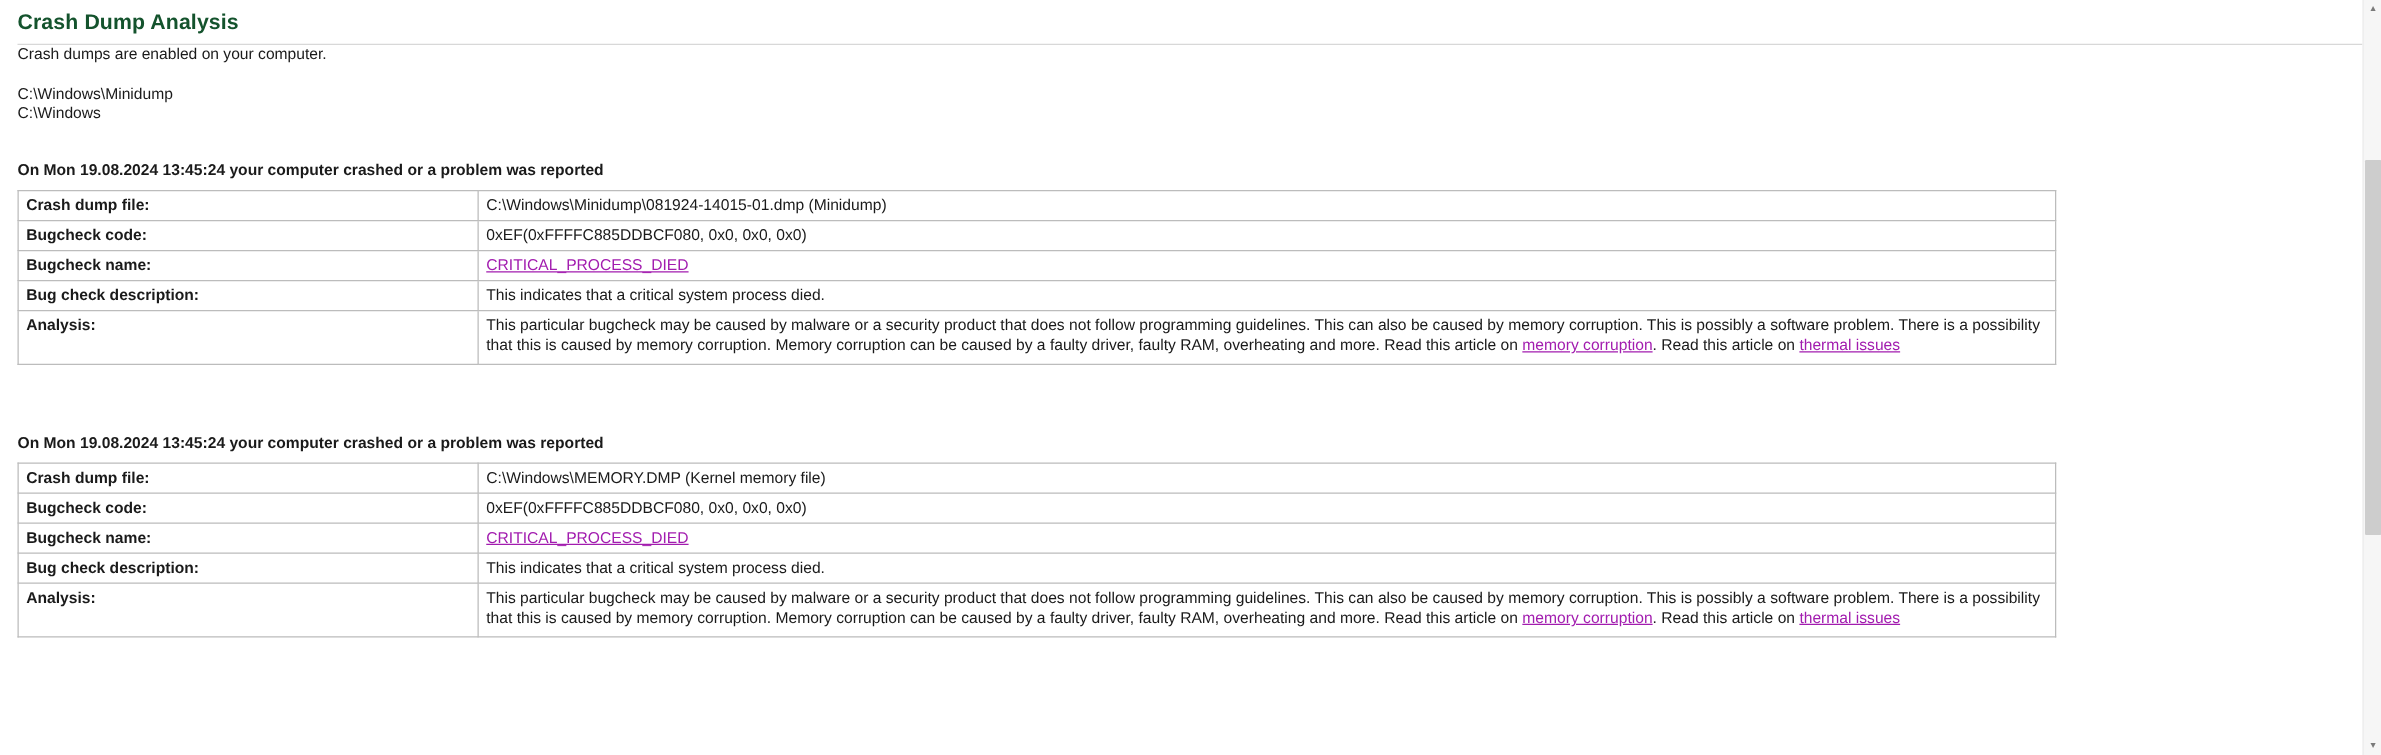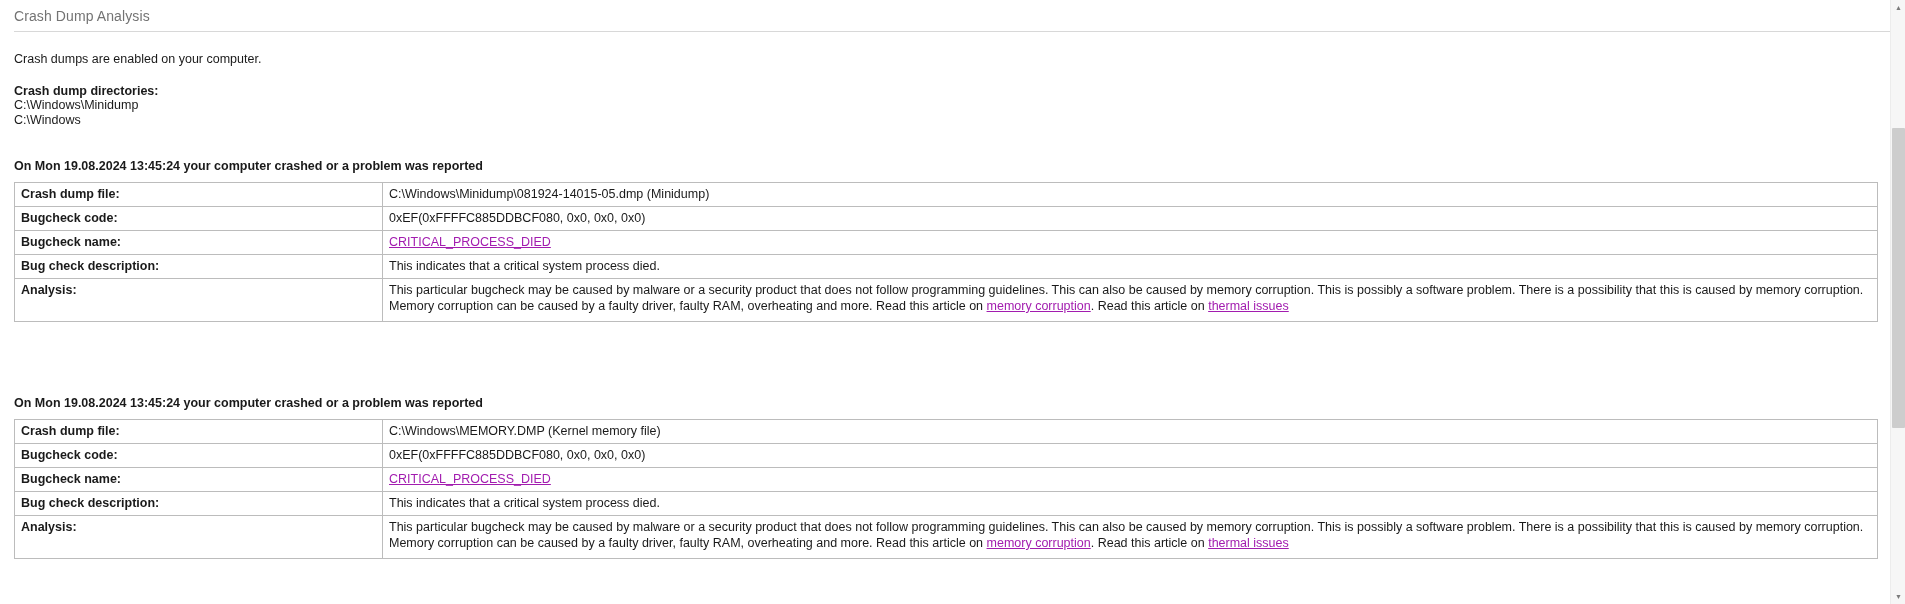--- a/index.html
+++ b/index.html
@@ -16,34 +16,33 @@
     position: relative;
     color: #1a1a1a;
     font-size: 12.5px;
   }
   .page {
     width: 1890px;
     padding: 0 14px;
     position: relative;
   }
   h1.title {
-    font-size: 14px;
-    font-weight: normal;
+    font-size: 17px;
+    font-weight: bold;
     margin: 0;
     padding: 8px 0 7px 0;
-    color: #737373;
+    color: #14532d;
     letter-spacing: 0.1px;
   }
   .title-rule {
     border-bottom: 1px solid #d8d8d8;
     margin: 0 0 0 0;
     width: 1876px;
   }
   .intro {
-    margin-top: 20px;
     font-size: 12.5px;
     color: #1a1a1a;
   }
   .dirs {
     margin-top: 18px;
   }
   .dirs .label {
     font-weight: bold;
     font-size: 12.5px;
   }
@@ -52,23 +51,23 @@
     line-height: 14.5px;
   }
   .crash-heading {
     font-weight: bold;
     font-size: 12.5px;
     margin-top: 32px;
     margin-bottom: 9px;
   }
   table.crash {
     border-collapse: collapse;
-    width: 1864px;
+    width: 1631px;
     table-layout: fixed;
-    margin-bottom: 20px;
+    margin-bottom: 1px;
   }
   table.crash td {
     border: 1px solid #bcbcbc;
     padding: 3px 6px 4px 6px;
     vertical-align: top;
     font-size: 12.5px;
     line-height: 16px;
   }
   table.crash td.k {
     width: 368px;
@@ -118,31 +117,30 @@
 <body>
 
 <div class="page">
 
   <h1 class="title">Crash Dump Analysis</h1>
   <div class="title-rule"></div>
 
   <div class="intro">Crash dumps are enabled on your computer.</div>
 
   <div class="dirs">
-    <div class="label">Crash dump directories:</div>
     <div class="path">C:\Windows\Minidump</div>
     <div class="path">C:\Windows</div>
   </div>
 
   <div class="crash-heading">On Mon 19.08.2024 13:45:24 your computer crashed or a problem was reported</div>
   <table class="crash">
     <tbody>
         <tr>
       <td class="k">Crash dump file:</td>
-      <td class="v">C:\Windows\Minidump\081924-14015-05.dmp (Minidump)</td>
+      <td class="v">C:\Windows\Minidump\081924-14015-01.dmp (Minidump)</td>
     </tr>
     <tr>
       <td class="k">Bugcheck code:</td>
       <td class="v">0xEF(0xFFFFC885DDBCF080, 0x0, 0x0, 0x0)</td>
     </tr>
     <tr>
       <td class="k">Bugcheck name:</td>
       <td class="v">
         <a class="link" href="#">CRITICAL_PROCESS_DIED</a>
       </td>

